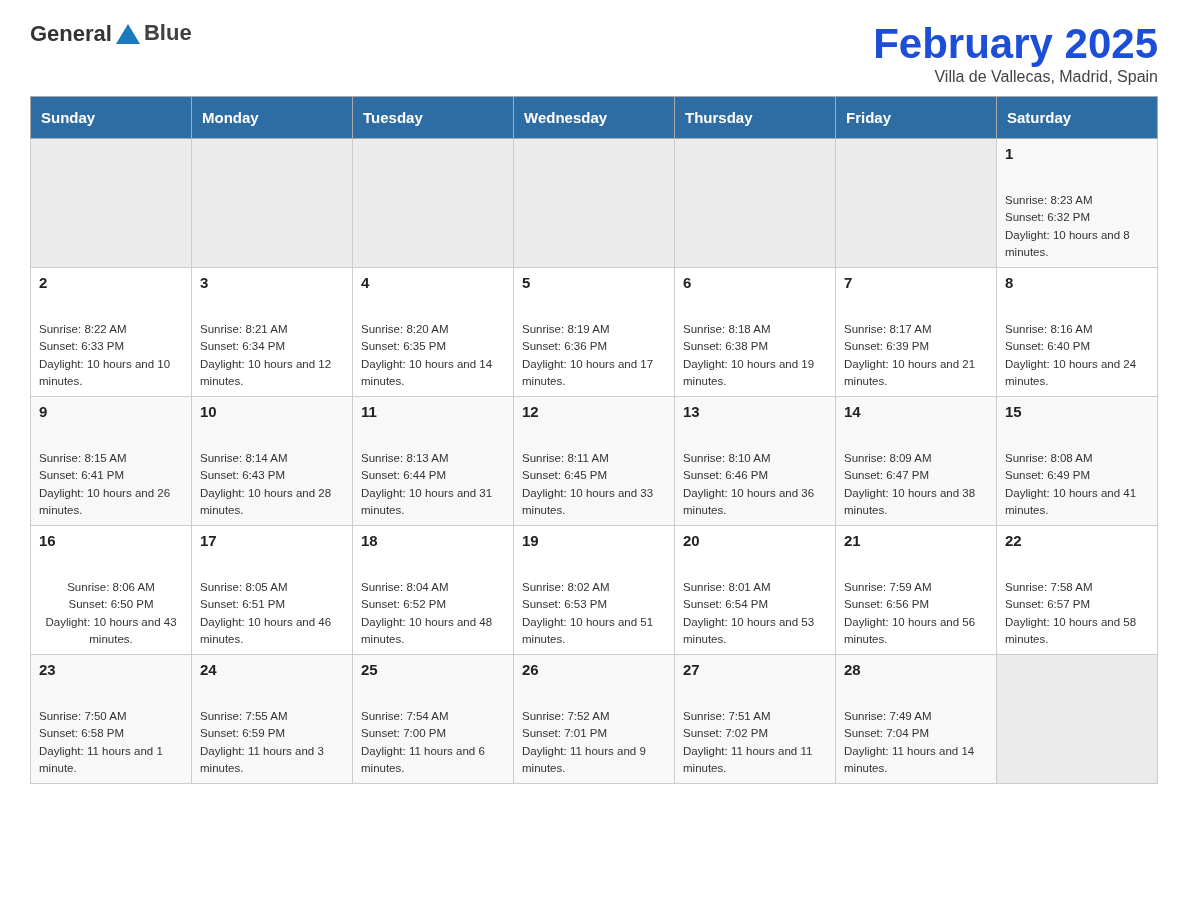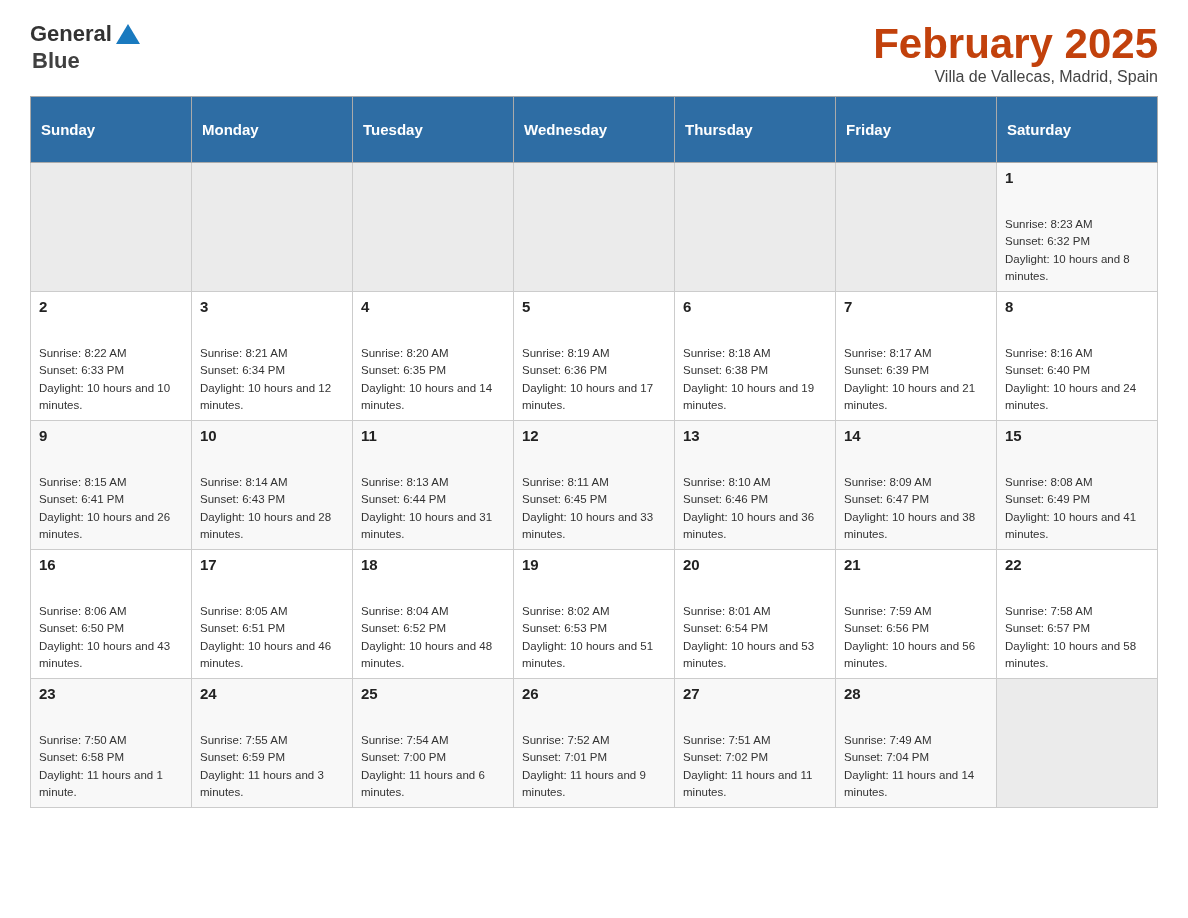--- a/index.html
+++ b/index.html
@@ -21,54 +21,54 @@
       font-weight: bold;
       color: #333;
     }
     .logo-icon {
       width: 28px;
       height: 28px;
       margin-left: 2px;
     }
     .logo-wrapper {
       display: flex;
-      flex-direction: column;
+      flex-direction: row;
     }
     .logo-line1 {
       display: flex;
       align-items: center;
     }
     .logo-line2 {
       color: #404040;
       font-size: 22px;
       font-weight: bold;
       margin-left: 2px;
     }
     .title-section {
       text-align: right;
     }
     .title-section h1 {
       font-size: 42px;
       font-weight: bold;
-      color: #c2410c;
+      color: #1d4ed8;
     }
     .title-section h2 {
       font-size: 16px;
       font-weight: normal;
       color: #444;
     }
     .calendar {
       width: 100%;
       border-collapse: collapse;
       border: 1px solid #aaa;
     }
     .calendar th {
       background-color: #2e6da4;
       color: #fff;
-      padding: 24px 10px;
+      padding: 12px 10px;
       font-size: 15px;
       font-weight: bold;
       text-align: left;
       border: 1px solid #aaa;
       margin-top: 47px;
     }
     .calendar td {
       vertical-align: top;
       padding: 6px 8px;
       border: 1px solid #ccc;
@@ -237,21 +237,21 @@
         <td>
           <span class="day-number">15</span>
           <div class="day-info" style="white-space: pre-line;">Sunrise: 8:08 AM
 Sunset: 6:49 PM
 Daylight: 10 hours and 41 minutes.</div>
         </td>
       </tr>
       <tr class="week-row-even">
         <td>
           <span class="day-number">16</span>
-          <div class="day-info" style="white-space: pre-line;">Sunrise: 8:06 AM
+          <div class="day-info" style="white-space: pre-line; text-align: center;">Sunrise: 8:06 AM
 Sunset: 6:50 PM
 Daylight: 10 hours and 43 minutes.</div>
         </td>
         <td>
           <span class="day-number">17</span>
           <div class="day-info" style="white-space: pre-line;">Sunrise: 8:05 AM
 Sunset: 6:51 PM
 Daylight: 10 hours and 46 minutes.</div>
         </td>
         <td>

